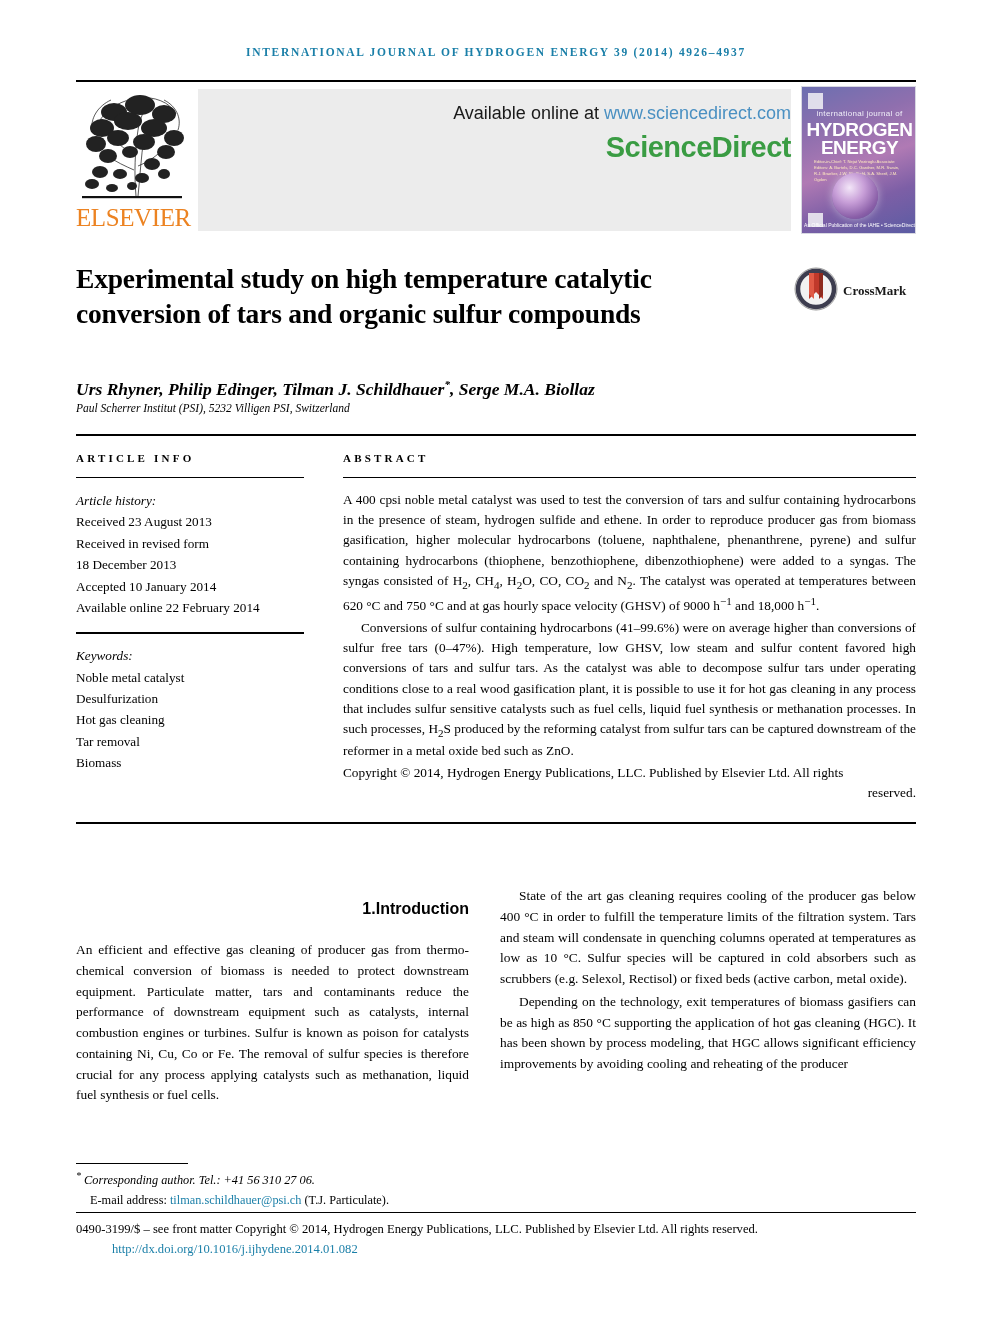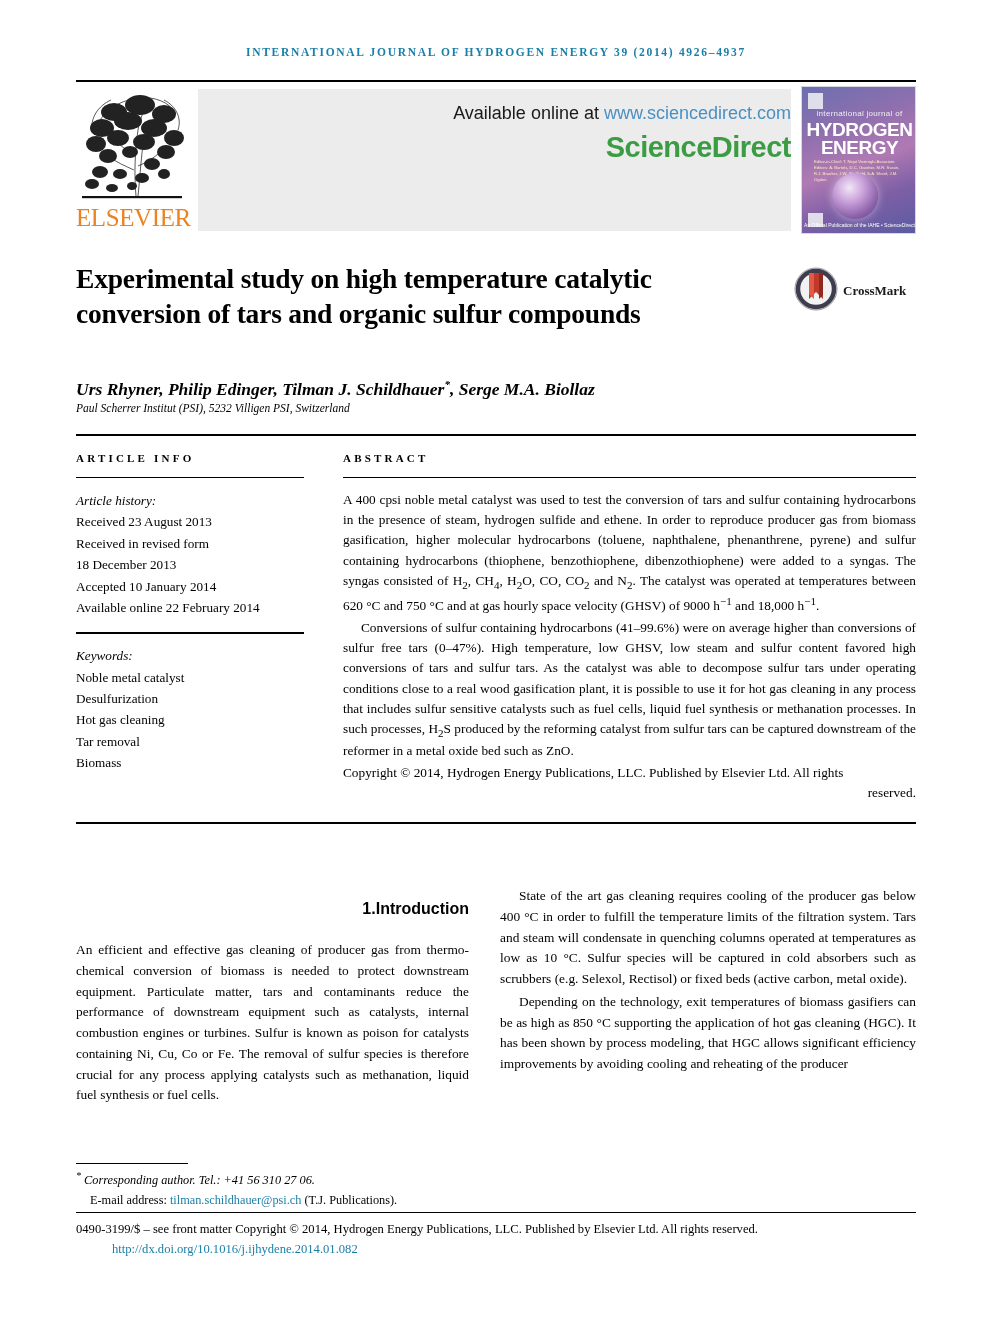--- a/index.html
+++ b/index.html
@@ -464,21 +464,21 @@
   </div>
 
   <div class="body-right">
     <p class="body-p" style="text-indent:19px;">State of the art gas cleaning requires cooling of the producer gas below 400 °C in order to fulfill the temperature limits of the filtration system. Tars and steam will condensate in quenching columns operated at temperatures as low as 10 °C. Sulfur species will be captured in cold absorbers such as scrubbers (e.g. Selexol, Rectisol) or fixed beds (active carbon, metal oxide).</p>
     <p class="body-p">Depending on the technology, exit temperatures of biomass gasifiers can be as high as 850 °C supporting the application of hot gas cleaning (HGC). It has been shown by process modeling, that HGC allows significant efficiency improvements by avoiding cooling and reheating of the producer</p>
   </div>
 
   <div class="fn-rule"></div>
   <div class="fn-block">
     <div class="fn-corr"><span class="star">*</span> <span>Corresponding author. Tel.: +41 56 310 27 06.</span></div>
-    <div class="fn-email-line"><span>E-mail address: </span><span class="lnk-blue">tilman.schildhauer@psi.ch</span><span> (T.J. Publications).</span></div>
+    <div class="fn-email-line"><span>E-mail address: </span><span class="lnk-blue">tilman.schildhauer@psi.ch</span><span> (T.J. Particulate).</span></div>
   </div>
 
   <div class="foot-rule"></div>
   <div class="foot-block">
     <div>0490-3199/$ – see front matter Copyright © 2014, Hydrogen Energy Publications, LLC. Published by Elsevier Ltd. All rights reserved.</div>
     <div class="foot-doi">http://dx.doi.org/10.1016/j.ijhydene.2014.01.082</div>
   </div>
 
 </div>
 

